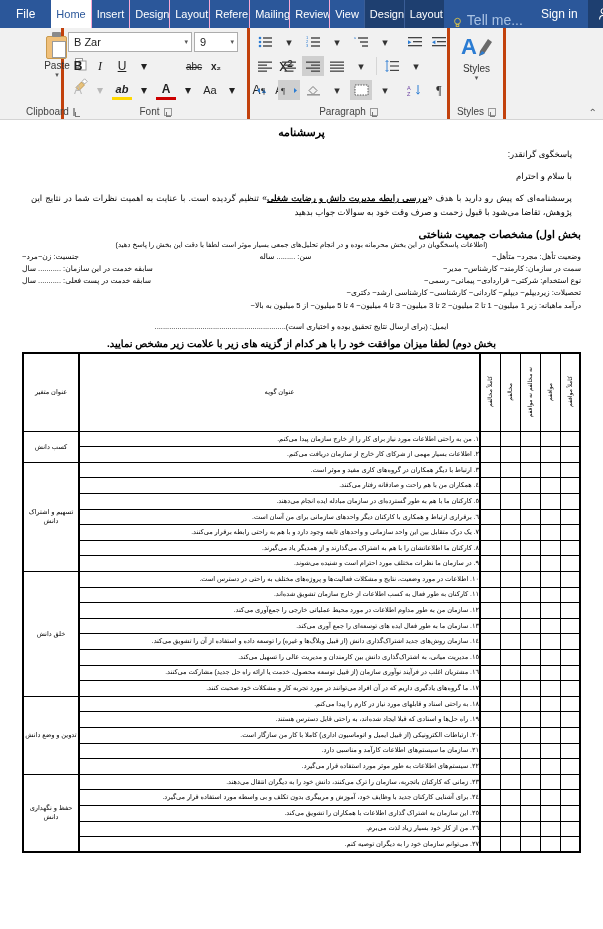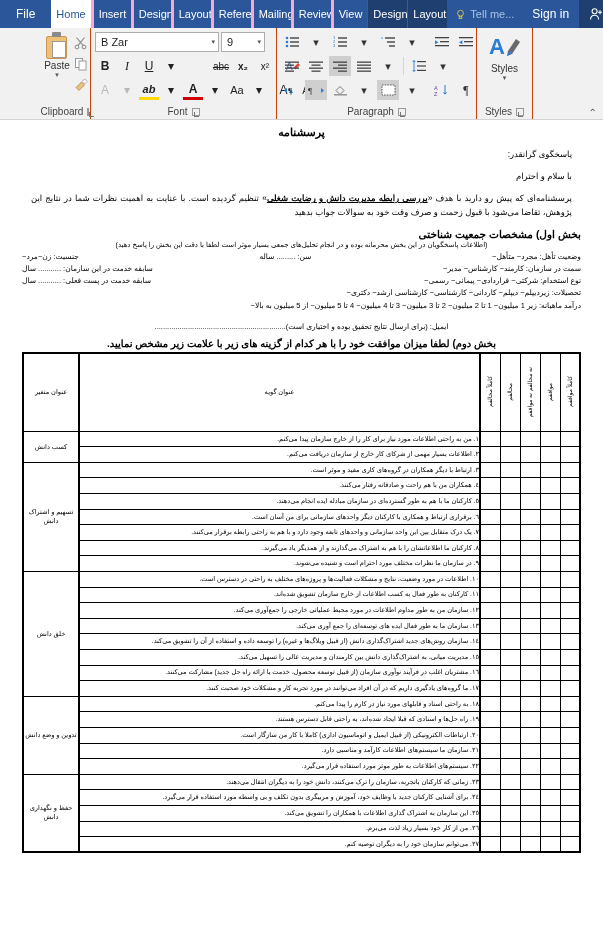--- a/index.html
+++ b/index.html
@@ -25,36 +25,36 @@
     display: flex; align-items: center;
     padding: 0 16px;
   }
   .tb-tab {
     color: #fff; font-size: 11px;
     display: flex; align-items: center;
     padding: 0 5px;
     max-width: 40px;
     overflow: hidden;
     white-space: nowrap;
-    border-left: 3px solid #f9a8d4;
+    border-left: 1px solid #f9a8d4;
     position: relative;
   }
   .tb-tab.active {
     background: #ffffff;
     color: #2b579a;
     border-left: none;
   }
   .tb-tab.ctx {
     background: #1e3f70;
     border-left: 1px solid #3a5d96;
   }
   .tb-spacer { flex: 1 1 auto; }
   .tb-tell {
-    color: #a9c2e3; font-size: 11px;
-    display: flex; align-items: center; gap: 4px;
+    color: #a9c2e3; font-size: 14px;
+    display: flex; align-items: flex-end; gap: 4px;
     padding: 0 8px; white-space: nowrap;
   }
   .tb-signin {
     color: #fff; font-size: 12px;
     display: flex; align-items: center;
     padding: 0 10px; white-space: nowrap;
   }
   .tb-share {
     color: #fff; font-size: 12px;
     background: #1e3f70;
@@ -68,21 +68,21 @@
   .ribbon {
     height: 92px;
     background: #f1f1f1;
     border-bottom: 1px solid #d4d4d4;
     display: flex;
     direction: ltr;
     position: relative;
   }
   .grp {
     display: flex; flex-direction: column;
-    border-right: 1px solid #c2410c;
+    border-right: 3px solid #c2410c;
     position: relative;
     padding: 3px 4px 0 4px;
   }
   .grp-body { flex: 1 1 auto; display: flex; align-items: flex-start; }
   .grp-label {
     height: 15px; line-height: 15px;
     font-size: 10px; color: #444;
     text-align: center;
     display: flex; align-items: center; justify-content: center;
     gap: 4px;
@@ -96,21 +96,21 @@
     position: relative;
   }
   .dlg::after {
     content: ""; position: absolute;
     left: 1px; top: 3px;
     width: 4px; height: 4px;
     border-left: 1px solid #777; border-bottom: 1px solid #777;
   }
 
   
-  .clipgrp { width: 91px; padding-left: 44px; }
+  .clipgrp { width: 64px; padding-left: 44px; }
   .paste-btn {
     width: 44px;
     display: flex; flex-direction: column; align-items: center;
     font-size: 10px; color: #333;
     padding-top: 1px;
   }
   .clip-icon {
     width: 26px; height: 28px; position: relative;
   }
   .clip-board {
@@ -376,21 +376,21 @@
             <span class="caret">▾</span>
           </div>
         </div>
         <div class="fg-row">
           <div class="fbtn" style="font-weight:bold;">B</div>
           <div class="fbtn" style="font-style:italic;font-family:'Liberation Serif',serif;">I</div>
           <div class="fbtn" style="text-decoration:underline;">U</div>
           <div class="fbtn caret">▾</div>
           <div class="fbtn" style="text-decoration:line-through;font-size:10px;margin-left:28px;">abc</div>
           <div class="fbtn" style="font-size:10px;font-weight:bold;">x₂</div>
-          <div class="fbtn" style="font-size:10px;font-weight:normal;">x²</div>
+          <div class="fbtn" style="font-size:16px;font-weight:normal;margin-left:48px;">x²</div>
           <div class="sep-v"></div>
           <div class="fbtn">
             <svg width="15" height="14" viewBox="0 0 15 14">
               <text x="0" y="11" font-size="10" fill="#4a6fae" font-family="Liberation Sans">A</text>
               <path d="M7.5 8.5l4.5-4.5 2 2-4.5 4.5z" fill="#d94a3d"></path>
             </svg>
           </div>
         </div>
         <div class="fg-row">
           <div class="fbtn dim" style="font-size:12px;">A</div>

